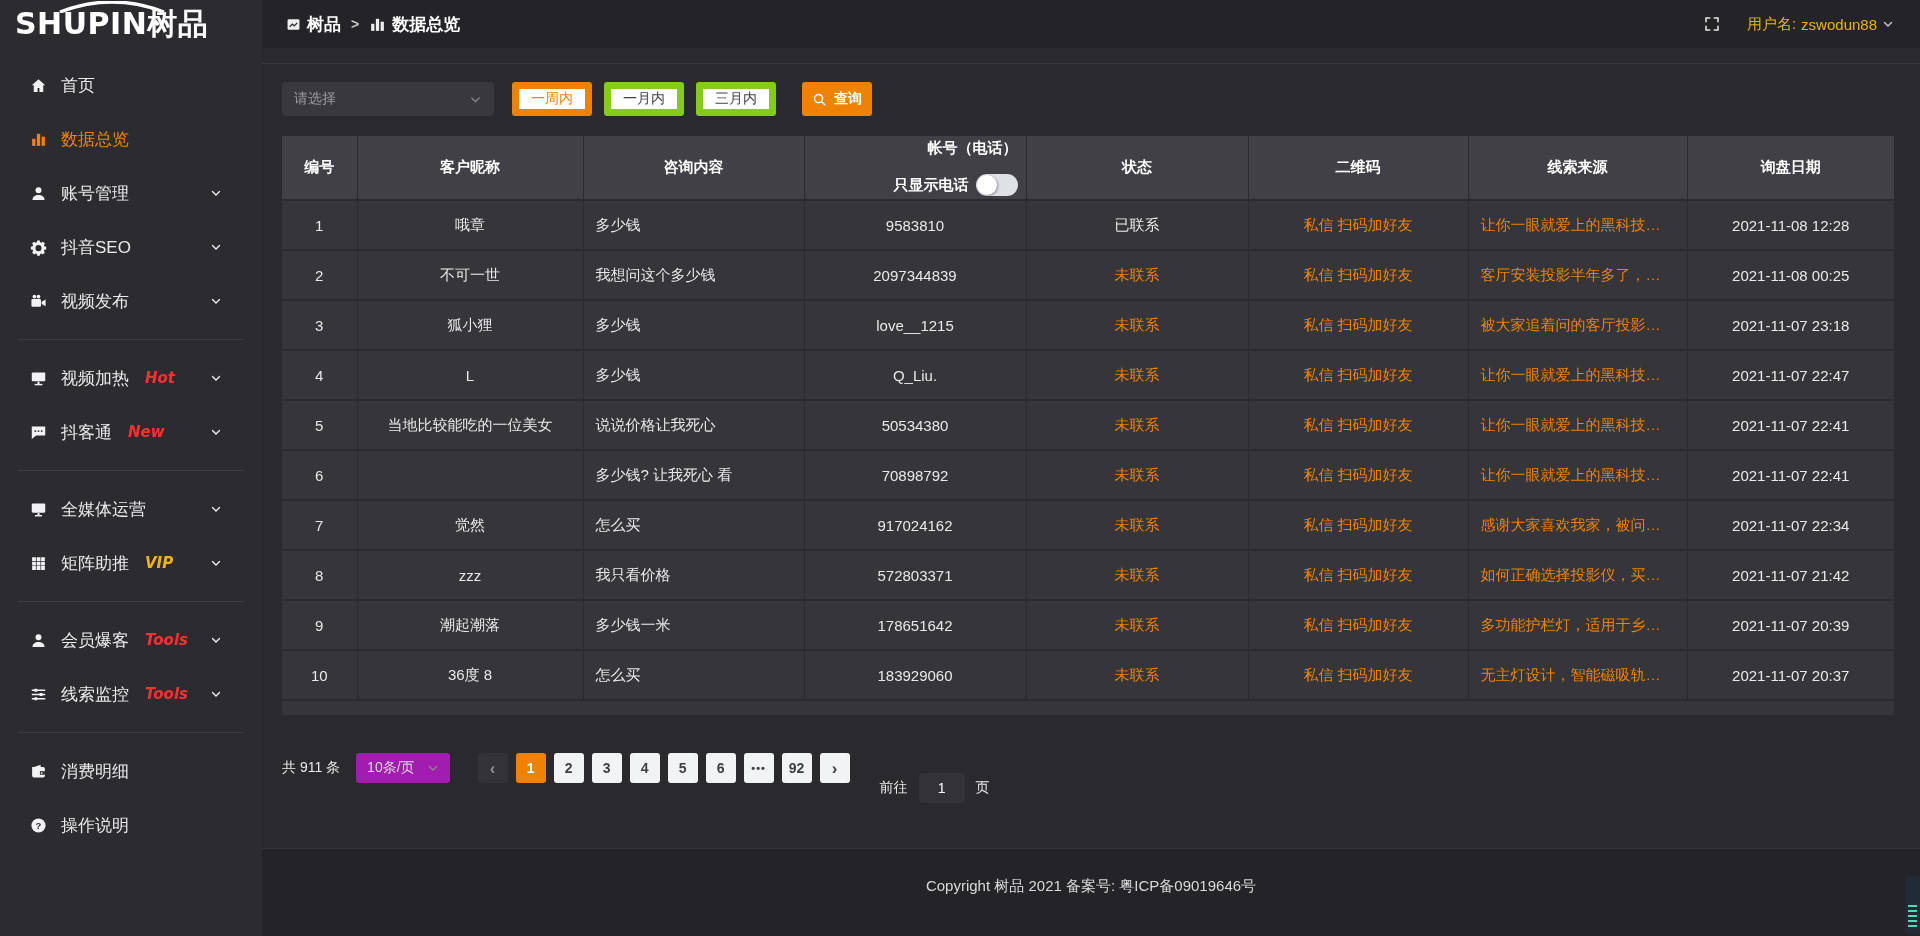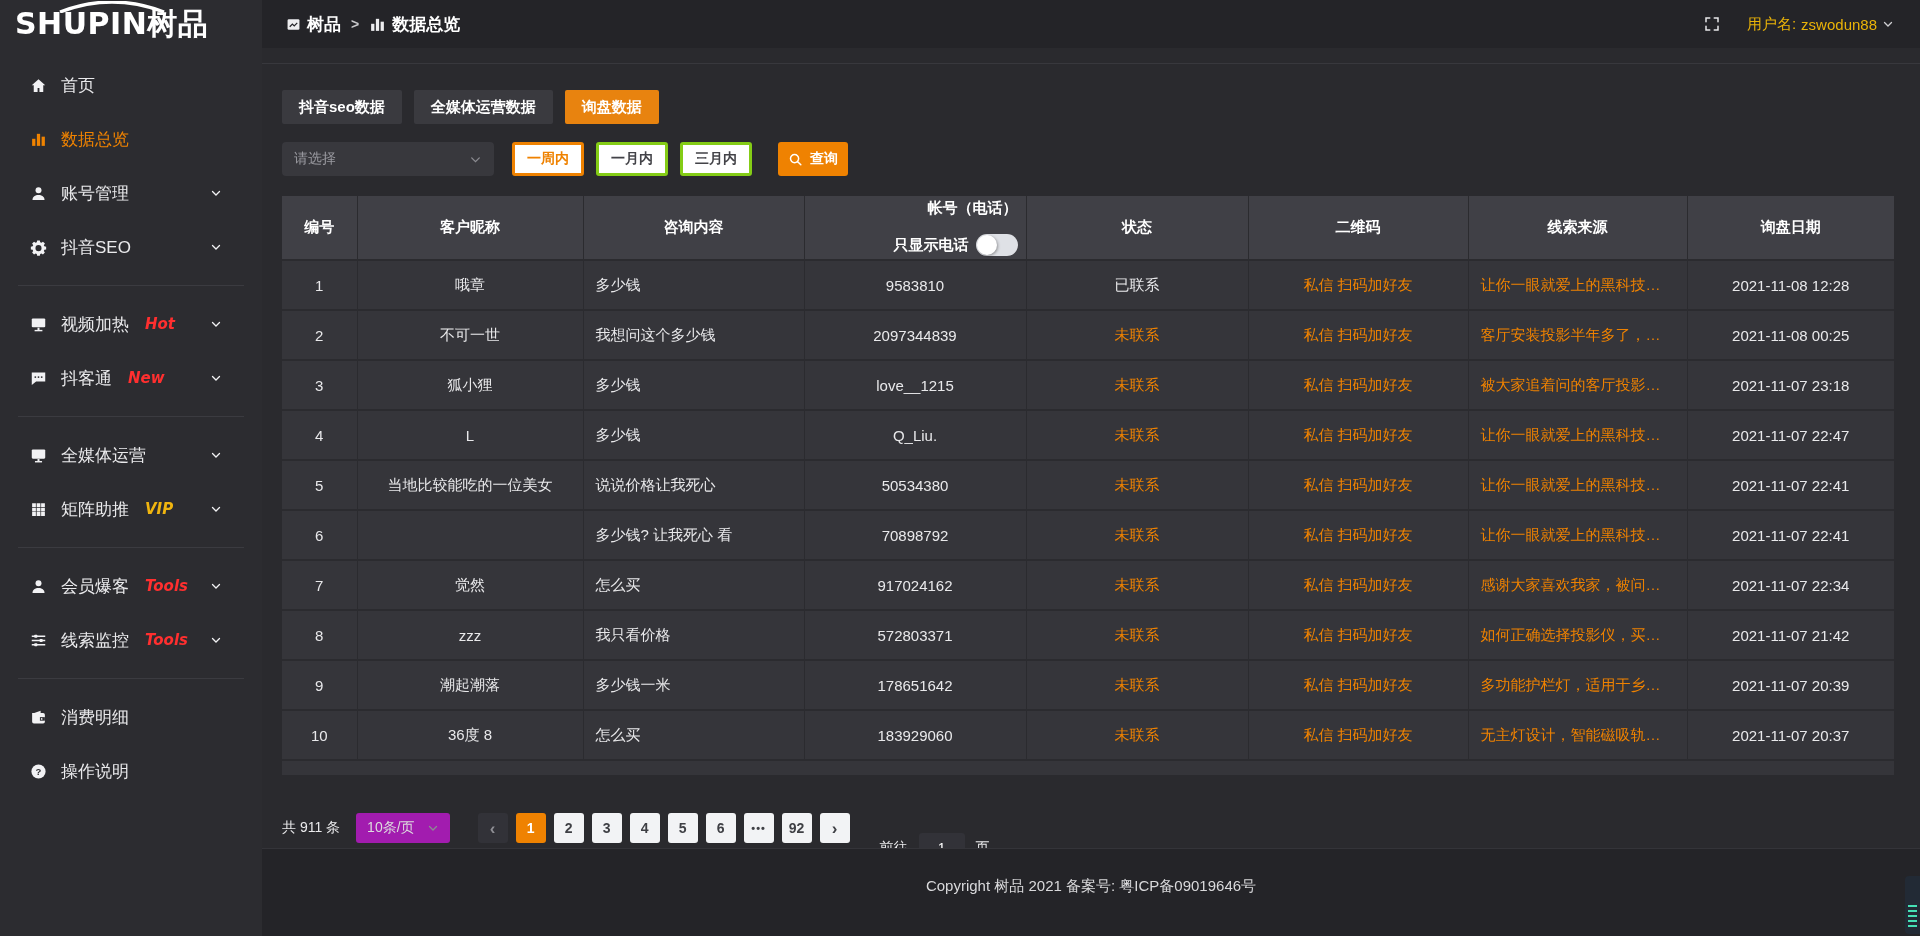--- a/index.html
+++ b/index.html
@@ -40,21 +40,21 @@
   .content { flex:1; padding:0 26px 0 20px; overflow:hidden; }
   .rule { height:16px; border-bottom:1px solid #38383d; margin:0 -26px 0 -20px; }
 
   .tabs { display:flex; gap:12px; margin-top:26px; }
   .tab { height:34px; padding:0 17px; background:#3a3a3f; border:none; border-radius:2px; color:#fff; font-size:15px; font-weight:bold; display:flex; align-items:center; cursor:pointer; font-family:inherit; }
   .tab.active { background:#e8830f; }
 
   .filters { display:flex; align-items:center; margin-top:18px; }
   .select { width:212px; height:34px; background:#38383d; border-radius:4px; display:flex; align-items:center; justify-content:space-between; padding:0 12px; color:#9a9aa0; font-size:14px; cursor:pointer; }
   .select .icon { color:#8b8b91; }
-  .range-btn { height:34px; min-width:64px; padding:0 12px; margin-left:12px; background:#fff; border:3px solid #84cc16; border-radius:3px; color:#434348; font-size:14px; font-weight:bold; display:flex; align-items:center; justify-content:center; cursor:pointer; font-family:inherit; }
+  .range-btn { height:34px; min-width:64px; padding:0 12px; margin-left:12px; background:#fff; border:7px solid #84cc16; border-radius:3px; color:#434348; font-size:14px; font-weight:normal; display:flex; align-items:center; justify-content:center; cursor:pointer; font-family:inherit; }
   .range-btn:first-of-type { margin-left:18px; }
   .range-btn.active { color:#ef8201; border-color:#ef8201; }
   .search-btn { height:34px; margin-left:26px; padding:0 10px; background:#ef8201; border:none; border-radius:3px; color:#fff; font-size:14px; font-weight:bold; display:flex; align-items:center; gap:7px; cursor:pointer; font-family:inherit; }
   .search-btn .icon { color:#fff; }
 
   
   .table-wrap { margin-top:20px; }
   table { width:100%; border-collapse:collapse; background:#35353a; table-layout:fixed; }
   th { background:#404046; height:64px; font-size:15px; font-weight:bold; color:#fff; border-right:1px solid #2b2b2f; border-bottom:2px solid #2b2b2f; padding:0 8px; }
   td { height:50px; font-size:15px; color:#e9e9eb; text-align:center; border-right:1px solid #2b2b2f; border-bottom:2px solid #2b2b2f; padding:0 12px; overflow:hidden; white-space:nowrap; text-overflow:ellipsis; }
@@ -136,20 +136,36 @@
               <path fill-rule="evenodd" fill="currentColor" d="M13.9 2h-3.8l-.5 2.6c-.6.2-1.2.4-1.7.7L5.7 3.8 3 6.5l1.5 2.2c-.3.5-.5 1.1-.7 1.7L1.2 11v3.8l2.6.5c.2.6.4 1.2.7 1.7L3 19.2 5.7 22l2.2-1.5c.5.3 1.1.5 1.7.7l.5 2.6h3.8l.5-2.6c.6-.2 1.2-.4 1.7-.7l2.2 1.5 2.7-2.8-1.5-2.2c.3-.5.5-1.1.7-1.7l2.6-.5V11l-2.6-.6c-.2-.6-.4-1.2-.7-1.7L21.1 6.5 18.3 3.8l-2.2 1.5c-.5-.3-1.1-.5-1.7-.7zM12 8.6a4.3 4.3 0 1 1 0 8.6 4.3 4.3 0 0 1 0-8.6z"></path>
             </svg>
           </span>
           <span class="mi-label">抖音SEO</span>
           <span class="icon chev">
             <svg width="12" height="12" viewBox="0 0 24 24">
               <path d="M5 9l7 7 7-7" stroke="currentColor" stroke-width="2.6" fill="none" stroke-linecap="round"></path>
             </svg>
           </span>
         </div>
+        <div class="menu-item">
+          <span class="icon">
+            <svg width="17" height="17" viewBox="0 0 24 24">
+              <circle cx="6.2" cy="5" r="2.6" fill="currentColor"></circle>
+              <circle cx="12" cy="5" r="2.6" fill="currentColor"></circle>
+              <rect x="2" y="8.4" width="13.5" height="11" rx="1.8" fill="currentColor"></rect>
+              <path d="M16.5 12.4 22 9.2v9.4l-5.5-3.2z" fill="currentColor"></path>
+            </svg>
+          </span>
+          <span class="mi-label">视频发布</span>
+          <span class="icon chev">
+            <svg width="12" height="12" viewBox="0 0 24 24">
+              <path d="M5 9l7 7 7-7" stroke="currentColor" stroke-width="2.6" fill="none" stroke-linecap="round"></path>
+            </svg>
+          </span>
+        </div>
         <div class="menu-divider"></div>
         <div class="menu-item">
           <span class="icon">
             <svg width="17" height="17" viewBox="0 0 24 24">
               <rect x="2.5" y="3.5" width="19" height="12.5" rx="1.6" fill="currentColor"></rect>
               <rect x="10.6" y="16.5" width="2.8" height="3.4" fill="currentColor"></rect>
               <rect x="6.5" y="19.6" width="11" height="2" fill="currentColor"></rect>
             </svg>
           </span>
           <span class="mi-label">视频加热</span>
@@ -303,25 +319,20 @@
                 <path d="M5 9l7 7 7-7" stroke="currentColor" stroke-width="2.6" fill="none" stroke-linecap="round"></path>
               </svg>
             </span>
         </span>
       </div>
     </header>
 
     <div class="content">
       <div class="rule"></div>
 
-      <div class="tabs" id="tabs">
-          <button class="tab">抖音seo数据</button>
-          <button class="tab">全媒体运营数据</button>
-          <button class="tab active">询盘数据</button>
-        </div>
 
       <div class="filters">
         <div class="select">
           <span>请选择</span>
           <span class="icon">
               <svg width="13" height="13" viewBox="0 0 24 24">
                 <path d="M5 9l7 7 7-7" stroke="currentColor" stroke-width="2.4" fill="none" stroke-linecap="round"></path>
               </svg>
             </span>
         </div>

